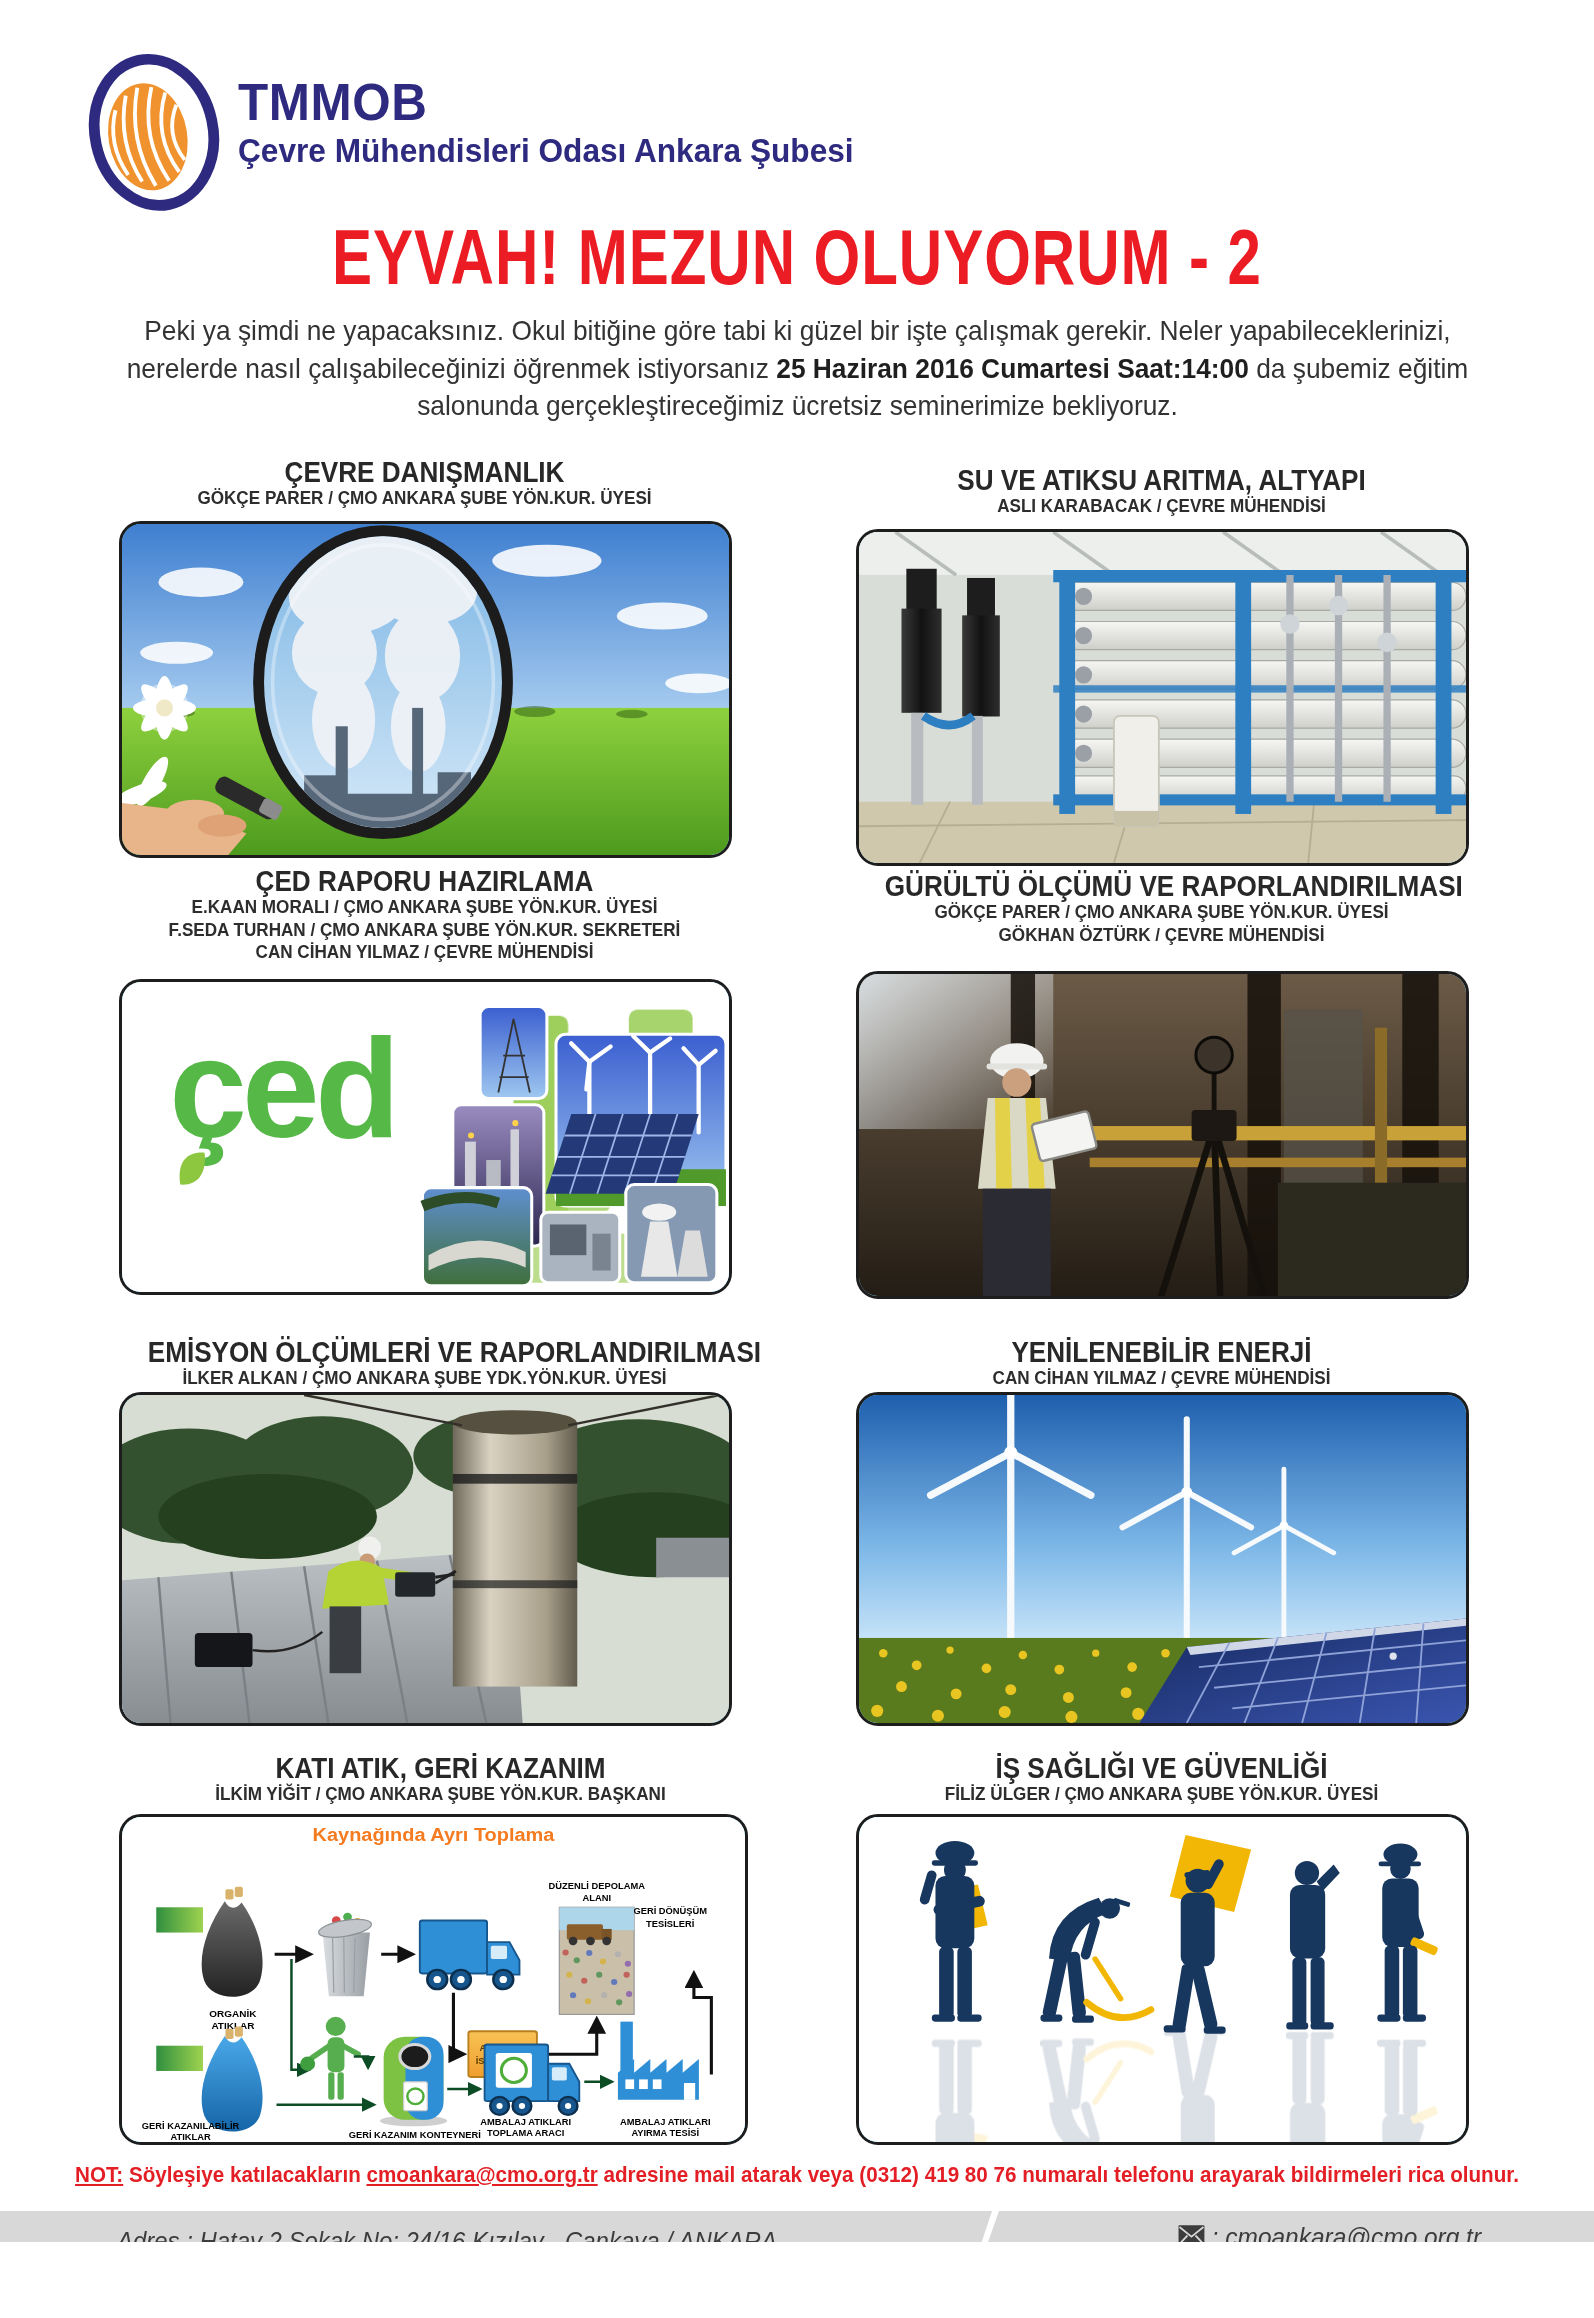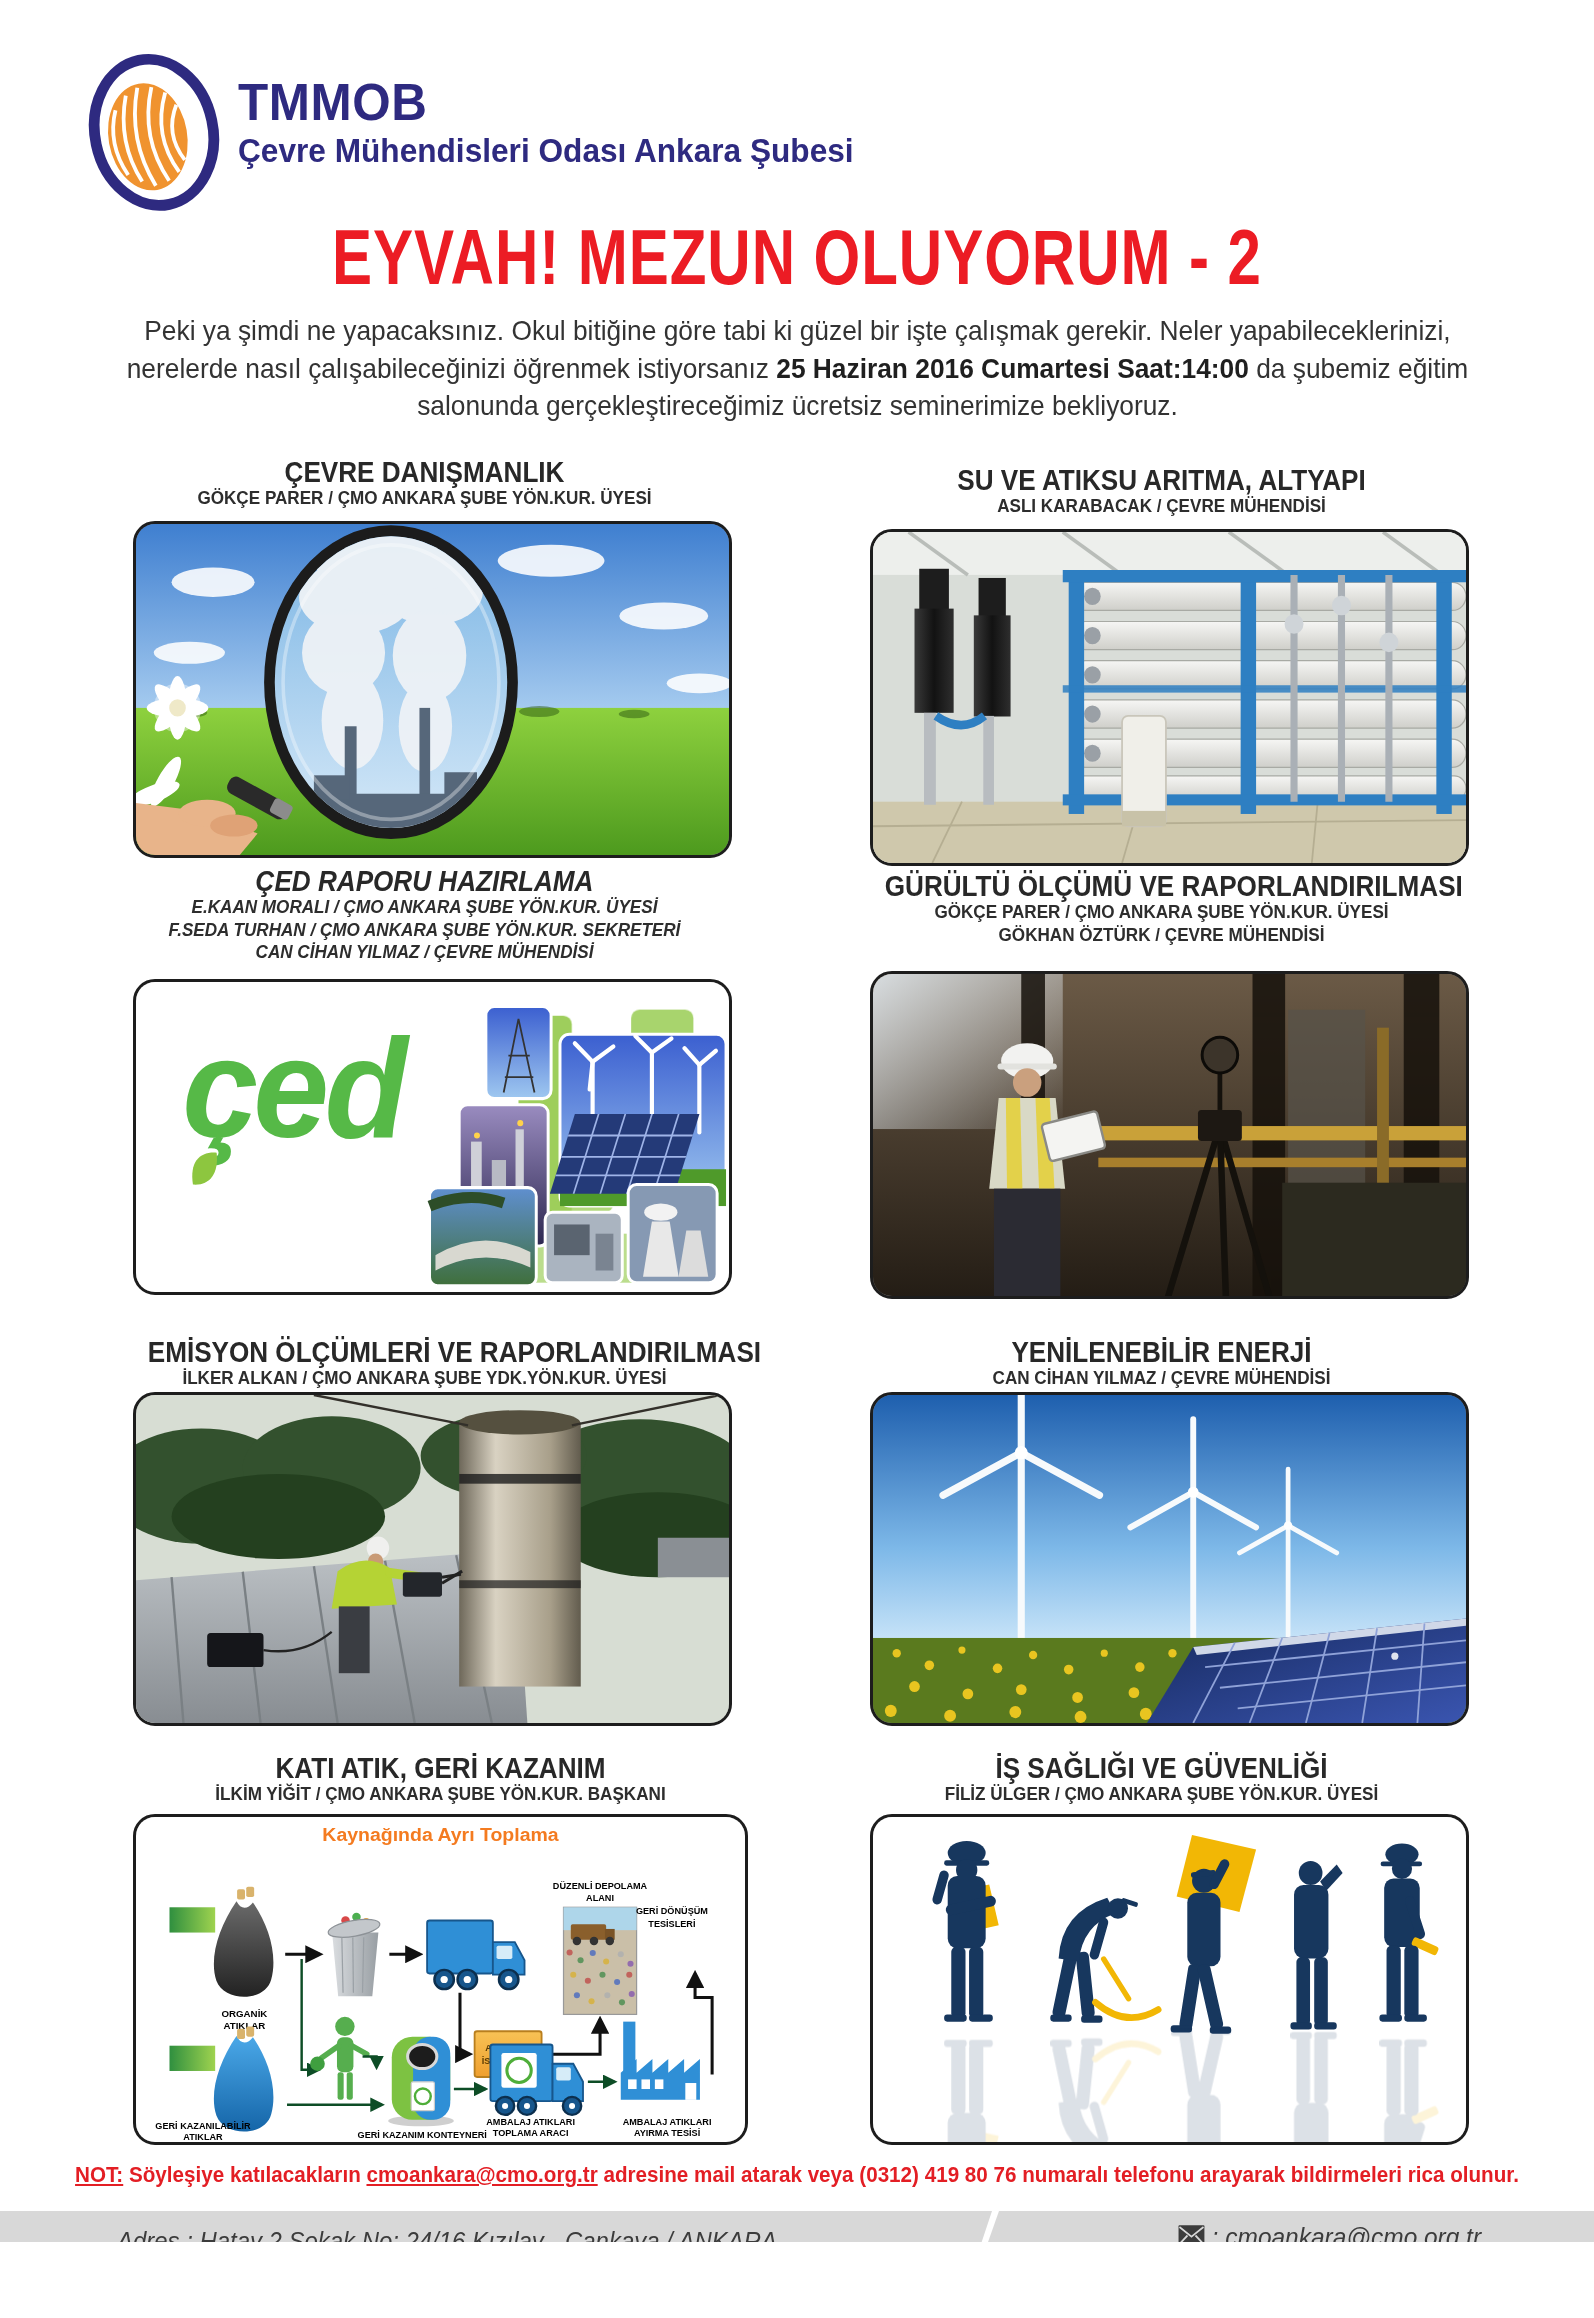--- a/index.html
+++ b/index.html
@@ -18,25 +18,25 @@
          font-size:28px;line-height:1.34;color:#333;transform:scaleX(.94);transform-origin:center top;}
   .intro b{color:#1f1f1f;}
   
   .card{position:absolute;}
   .colL{left:117px;width:615px;}
   .colR{left:854px;width:615px;}
   .sec-title{margin:0;font-size:29px;font-weight:bold;color:#282828;text-align:center;line-height:1.05;
              transform:scaleX(.9);transform-origin:center top;white-space:nowrap;}
   .speaker{font-size:19px;font-weight:bold;color:#2d2d2d;text-align:center;line-height:1.18;
            transform:scaleX(.9);transform-origin:center top;white-space:nowrap;}
-  .photo{position:absolute;left:16px;right:0;border:3.7px solid #1d1d1d;border-radius:22px;overflow:hidden;background:#737373;}
+  .photo{position:absolute;left:2px;right:0;border:3.7px solid #1d1d1d;border-radius:22px;overflow:hidden;background:#7dd3fc;}
   .photo svg{display:block;width:100%;height:100%;}
   #c1{top:457px;height:399px;} #c1 .photo{top:64px;height:331px;}
   #c2{top:457px;height:399px;margin-top:8px;} #c2 .photo{top:64px;height:331px;}
-  #c3{top:866px;height:426px;font-style:italic;} #c3 .photo{top:113px;height:310px;}
+  #c3{top:866px;height:426px;} #c3 .photo{top:113px;height:310px;}
   #c4{top:871px;height:424px;} #c4 .photo{top:100px;height:322px;}
   #c5{top:1337px;height:386px;} #c5 .photo{top:55px;height:328px;}
   #c6{top:1337px;height:386px;} #c6 .photo{top:55px;height:328px;}
   #c7{top:1753px;height:390px;padding-left:16px;} #c7 .photo{top:61px;height:325px;}
   #c8{top:1753px;height:390px;} #c8 .photo{top:61px;height:325px;}
   svg text{font-family:"Liberation Sans", sans-serif;font-weight:bold;}
   
   .note{position:absolute;left:0;top:2163px;width:100%;text-align:center;font-size:21.5px;font-weight:bold;
         color:#e31e24;transform:scaleX(.96);transform-origin:center top;white-space:nowrap;}
   .note .u{text-decoration:underline;}

